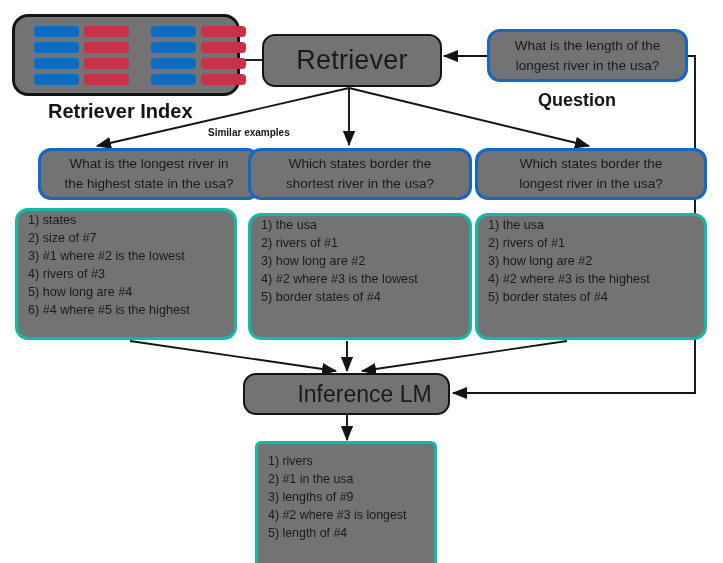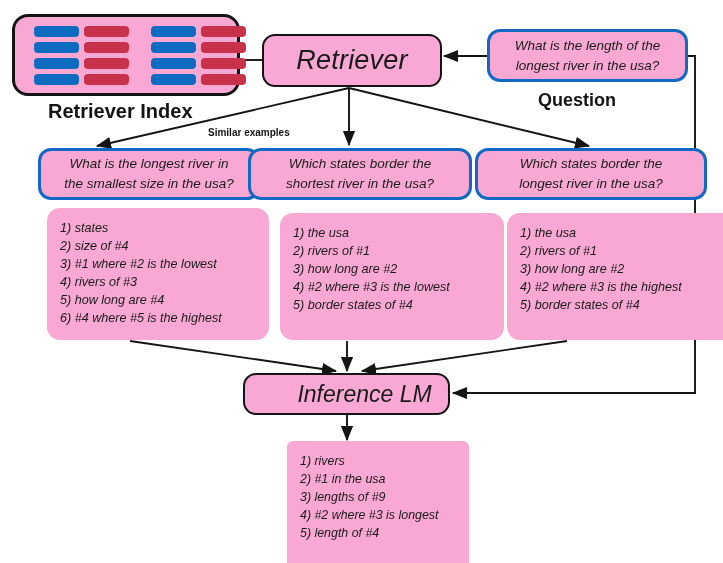--- a/index.html
+++ b/index.html
@@ -1,21 +1,21 @@
 <!DOCTYPE html>
 <html><head>
 <meta charset="utf-8">
 <style>
   html,body{margin:0;padding:0;background:#ffffff;}
   body{width:723px;height:563px;font-family:"Liberation Sans",sans-serif;color:#1a1a1a;}
   #stage{position:relative;width:723px;height:563px;overflow:hidden;background:#fff;}
 
   svg#wires{position:absolute;left:0;top:0;width:723px;height:563px;pointer-events:none;}
 
-  .node{position:absolute;box-sizing:border-box;background:#f9a8d4;font-style:italic;}
+  .node{position:absolute;box-sizing:border-box;background:#737373;}
 
   
   .index-panel{left:12px;top:14px;width:228px;height:82px;border:3px solid #141414;border-radius:16px;}
   .index-grid{position:absolute;left:19px;top:9px;width:192px;height:64px;display:grid;
       grid-template-columns:45px 45px 12px 45px 45px;grid-template-rows:repeat(4,11px);
       row-gap:5px;column-gap:5px;}
   .chip{border-radius:4px;width:100%;height:100%;}
   .chip.spacer{background:transparent;}
 
   .caption{position:absolute;font-weight:bold;color:#141414;white-space:nowrap;}
@@ -33,22 +33,22 @@
   
   .box-blue{border:3px solid #1268c3;border-radius:13px;
       display:flex;flex-direction:column;align-items:center;justify-content:center;
       font-size:13.5px;line-height:1.45;text-align:right;color:#1a1a1a;}
   .q-main{left:487px;top:29px;width:201px;height:53px;}
   .ex1{left:15px;top:148px;width:222px;height:52px;margin-left:23px;}
   .ex2{left:248px;top:148px;width:224px;height:52px;}
   .ex3{left:475px;top:148px;width:232px;height:52px;}
 
   
-  .box-red{border:3px solid #f9a8d4;border-radius:13px;box-sizing:border-box;
-      padding:8px 0 8px 10px;font-size:12.6px;line-height:1.43;color:#1a1a1a;margin-left:32px;}
+  .box-red{border:3px solid #14b8a6;border-radius:13px;box-sizing:border-box;
+      padding:0 0 8px 10px;font-size:12.6px;line-height:1.43;color:#1a1a1a;}
   .box-red .ln{white-space:nowrap;}
   .d1{left:15px;top:208px;width:222px;height:132px;}
   .d2{left:248px;top:213px;width:224px;height:127px;}
   .d3{left:475px;top:213px;width:232px;height:127px;}
   .dout{left:255px;top:441px;width:182px;height:136px;padding-top:9px;border-radius:6px;}
   .dout .ln{font-size:12.4px;line-height:1.45;}
 </style>
 </head>
 <body>
 
@@ -113,34 +113,34 @@
   <div class="node box-blue q-main">
     <span>What is the length of the</span>
     <span>longest river in the usa?</span>
   </div>
   <div class="caption cap-question">Question</div>
 
   <div class="caption cap-similar">Similar examples</div>
 
   <div class="node box-blue ex1">
     <span>What is the longest river in</span>
-    <span>the smallest size in the usa?</span>
+    <span>the highest state in the usa?</span>
   </div>
   <div class="node box-blue ex2">
     <span>Which states border the</span>
     <span>shortest river in the usa?</span>
   </div>
   <div class="node box-blue ex3">
     <span>Which states border the</span>
     <span>longest river in the usa?</span>
   </div>
 
   <div class="node box-red d1">
     <div class="ln">1) states</div>
-    <div class="ln">2) size of #4</div>
+    <div class="ln">2) size of #7</div>
     <div class="ln">3) #1 where #2 is the lowest</div>
     <div class="ln">4) rivers of #3</div>
     <div class="ln">5) how long are #4</div>
     <div class="ln">6) #4 where #5 is the highest</div>
   </div>
 
   <div class="node box-red d2">
     <div class="ln">1) the usa</div>
     <div class="ln">2) rivers of #1</div>
     <div class="ln">3) how long are #2</div>

